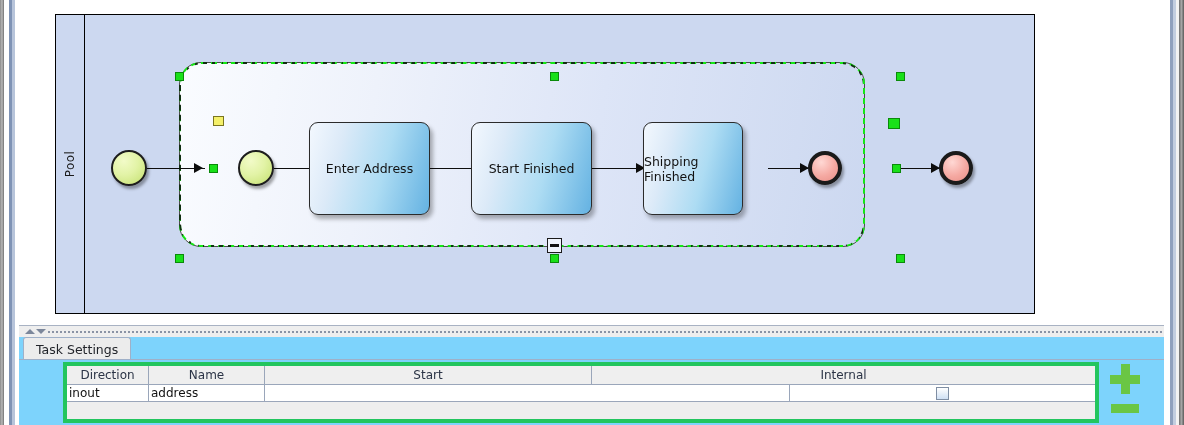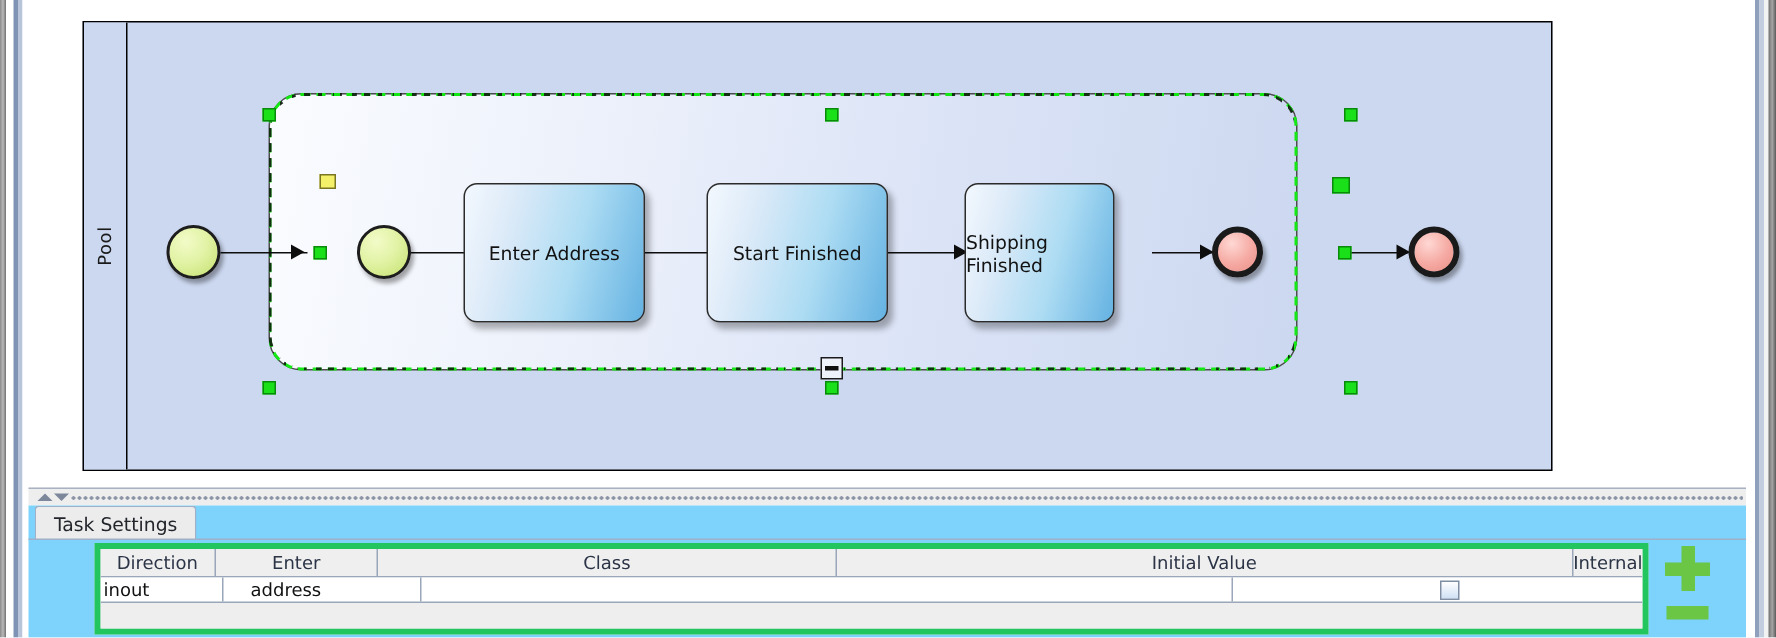--- a/index.html
+++ b/index.html
@@ -249,21 +249,20 @@
     height: 100%;
   }
   #thead .th:last-child { border-right: none; }
 
   .trow {
     display: flex;
     height: 17px;
     background: #ffffff;
     border-bottom: 1px solid #9aa6ba;
     box-sizing: border-box;
-    gap: 16px;
   }
   .trow .td {
     display: flex; align-items: center;
     font-size: 12px; color: #111111;
     border-right: 1px solid #9aa6ba;
     box-sizing: border-box;
     height: 100%;
     padding-left: 2px;
   }
   .trow .td:last-child { border-right: none; }
@@ -381,23 +380,22 @@
     <div id="tabbar">
       <div class="tab inactive">
         <span>Task Settings</span>
       </div>
       <div id="tab-filler"></div>
     </div>
 
     <div id="table-wrap">
       <div id="thead">
         <div class="th" style="width:82px;">Direction</div>
-        <div class="th" style="width:116px;">Enter</div>
-        <div class="th" style="width:327px;">Class</div>
-        <div class="th" style="width:525px;">Initial Value</div>
+        <div class="th" style="width:116px;">Name</div>
+        <div class="th" style="width:327px;">Start</div>
         <div class="th" style="flex:1;">Internal</div>
       </div>
 
       <div class="trow">
         <div class="td" style="width:82px;">inout</div>
         <div class="td" style="width:116px;text-align:center;">address</div>
         <div class="td" style="width:525px;"></div>
         <div class="td center" style="flex:1;">
           <span class="cb"></span>
         </div>

